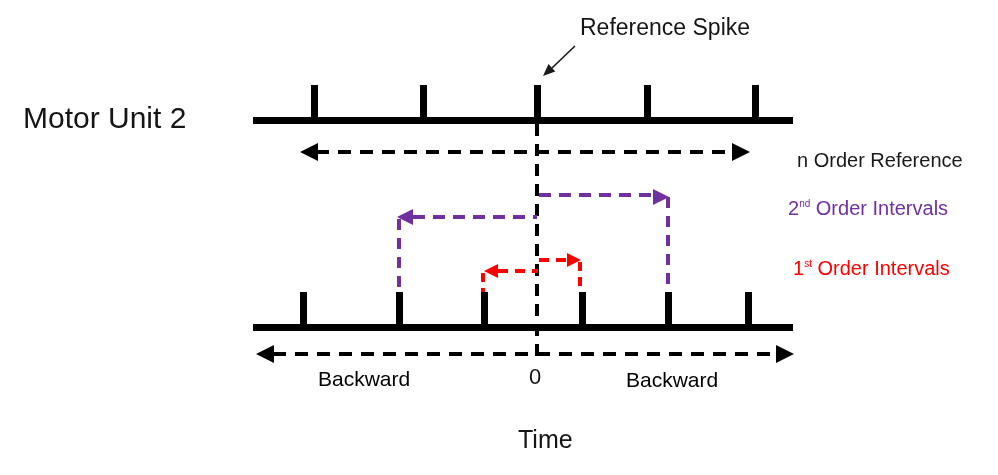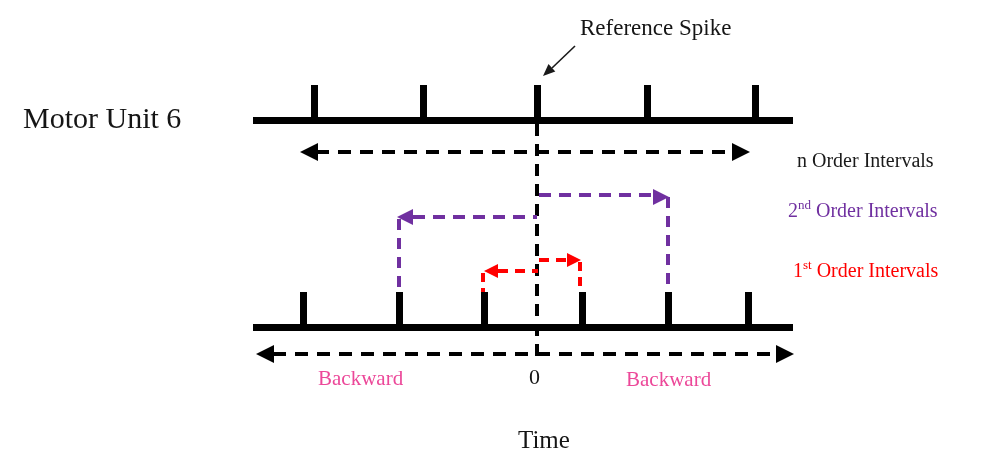--- a/index.html
+++ b/index.html
@@ -1,18 +1,18 @@
 <!DOCTYPE html>
 <html><head>
 <meta charset="utf-8">
 <style>
   html,body { margin:0; padding:0; background:#ffffff; }
   .canvas {
     position:relative; width:986px; height:475px; background:#ffffff;
-    font-family:Liberation Serif, serif; color:#1a1a1a; overflow:hidden;
+    font-family:Liberation Sans, sans-serif; color:#1a1a1a; overflow:hidden;
   }
   .t { position:absolute; line-height:1; white-space:nowrap; }
 
   .unit-label { left:23px; font-size:30px; color:#151515; }
   .ref-label  { left:580px; top:16px; font-size:23px; color:#151515; }
 
   .train { position:absolute; left:253px; width:540px; height:7px; background:#000; }
   .spike { position:absolute; width:7px; background:#000; }
   .overlay { position:absolute; inset:0; }
 
@@ -29,40 +29,40 @@
   
   .tri { position:absolute; width:0; height:0; border-style:solid; }
   .tri-l.bk { border-width:9px 18px 9px 0; border-color:transparent #000 transparent transparent; }
   .tri-r.bk { border-width:9px 0 9px 18px; border-color:transparent transparent transparent #000; }
   .tri-l.pu { border-width:8px 16px 8px 0; border-color:transparent #7030a0 transparent transparent; }
   .tri-r.pu { border-width:8px 0 8px 16px; border-color:transparent transparent transparent #7030a0; }
   .tri-l.rd { border-width:7px 14px 7px 0; border-color:transparent #ff0000 transparent transparent; }
   .tri-r.rd { border-width:7px 0 7px 14px; border-color:transparent transparent transparent #ff0000; }
 
   .legend { font-size:20px; }
-  .legend sup { font-size:13px; vertical-align:super;text-align:right; }
+  .legend sup { font-size:10px; vertical-align:super;text-align:right; }
   .purple-text { color:#7030a0; }
   .red-text { color:#ff0000; }
 
-  .axis-label { font-size:21px; color:#ec4899;text-align:right; }
+  .axis-label { font-size:21px; color:#000000;text-align:right; }
   .zero-label { font-size:22px; color:#151515; }
   .time-label { left:518px; top:427px; font-size:25px; color:#151515; }
 </style>
 </head>
 <body>
 
 <div class="canvas">
 
   <div class="t ref-label">Reference Spike</div>
   <svg style="position:absolute;left:535px;top:42px" width="48" height="42">
     <line x1="40" y1="4" x2="17" y2="26" stroke="#1a1a1a" stroke-width="1.6"></line>
     <polygon points="8,34 20.3,29.5 13.5,22.1" fill="#1a1a1a"></polygon>
   </svg>
 
-  <div class="t unit-label" style="top:103px">Motor Unit 6</div>
+  <div class="t unit-label" style="top:103px">Motor Unit 2</div>
   <div class="train" style="top:117px"></div>
   <div class="overlay">
       <div class="spike" style="left: 310.5px; top: 85px; height: 33px;"></div>
       <div class="spike" style="left: 419.5px; top: 85px; height: 33px;"></div>
       <div class="spike" style="left: 533.5px; top: 85px; height: 33px;"></div>
       <div class="spike" style="left: 643.5px; top: 85px; height: 33px;"></div>
       <div class="spike" style="left: 751.5px; top: 85px; height: 33px;"></div>
     </div>
 
   <div class="train" style="top:324px"></div>
@@ -73,21 +73,21 @@
       <div class="spike" style="left: 578.5px; top: 292px; height: 33px;"></div>
       <div class="spike" style="left: 664.5px; top: 292px; height: 33px;"></div>
       <div class="spike" style="left: 744.5px; top: 292px; height: 33px;"></div>
     </div>
 
   <div class="vdash black" style="left:535px;top:124px;height:238px"></div>
 
   <div class="hdash black" style="left:316px;top:150px;width:418px"></div>
   <div class="tri tri-l bk" style="left:300px;top:143px"></div>
   <div class="tri tri-r bk" style="left:732px;top:143px"></div>
-  <div class="t legend" style="left:797px;top:150px">n Order Intervals</div>
+  <div class="t legend" style="left:797px;top:150px">n Order Reference</div>
 
   <div class="hdash purple" style="left:539px;top:193px;width:114px"></div>
   <div class="tri tri-r pu" style="left:653px;top:189px"></div>
   <div class="vdash purple" style="left:666px;top:197px;height:95px"></div>
 
   <div class="hdash purple" style="left:413px;top:215px;width:124px"></div>
   <div class="tri tri-l pu" style="left:397px;top:209px"></div>
   <div class="vdash purple" style="left:397px;top:219px;height:73px"></div>
 
   <div class="hdash red" style="left:539px;top:258px;width:30px"></div>

